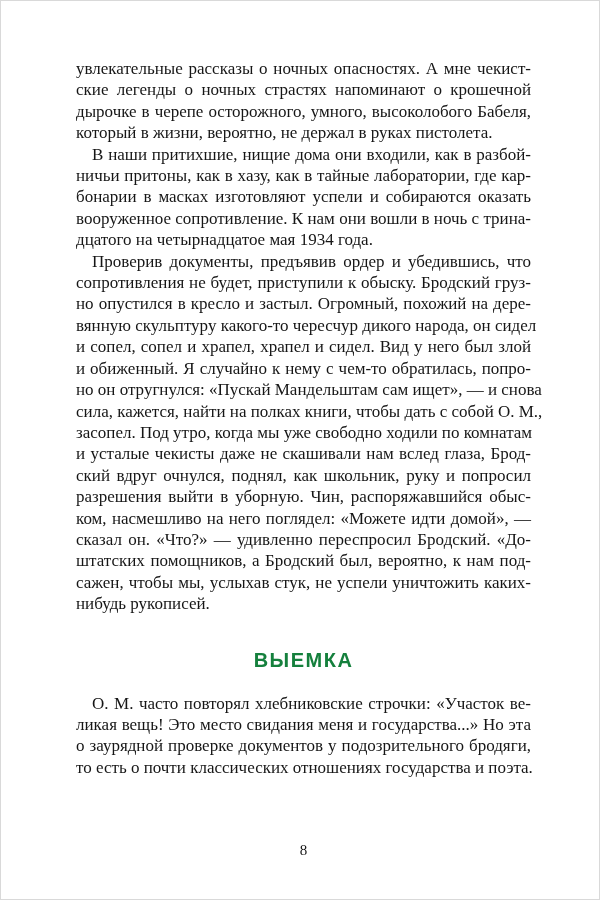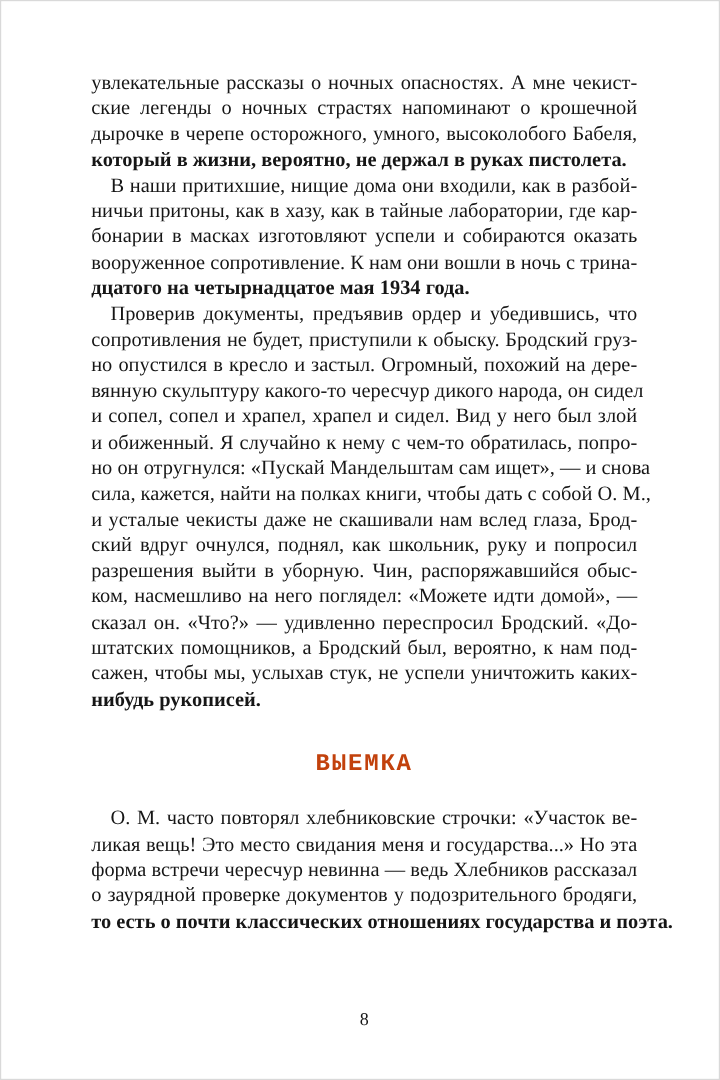--- a/index.html
+++ b/index.html
@@ -27,34 +27,33 @@
     line-height: 21.4px;
   }
   .para { margin: 0; }
   .para .line {
     text-align: justify;
     text-align-last: justify;
     white-space: nowrap;
   }
   .para .line.last {
     text-align-last: left;
-    font-weight: bold;
   }
   .para.indent .line:first-child {
     text-indent: 16px;
   }
   .section-heading {
     margin: 33px 0 21px 0;
     text-align: center;
-    font-family: Liberation Mono, monospace;
+    font-family: Liberation Sans, sans-serif;
     font-weight: 700;
     font-size: 20px;
     line-height: 24px;
     letter-spacing: 1.5px;
-    color: #c2410c;
+    color: #15803d;
   }
   .page-number {
     position: absolute;
     left: 75px;
     width: 455px;
     top: 841px;
     text-align: center;
     font-family: "Liberation Serif", "DejaVu Serif", serif;
     font-size: 15px;
     color: #161616;
@@ -83,36 +82,36 @@
 
     <div class="para indent">
         <div class="line">Проверив документы, предъявив ордер и убедившись, что</div>
         <div class="line">сопротивления не будет, приступили к обыску. Бродский груз-</div>
         <div class="line">но опустился в кресло и застыл. Огромный, похожий на дере-</div>
         <div class="line">вянную скульптуру какого-то чересчур дикого народа, он сидел</div>
         <div class="line">и сопел, сопел и храпел, храпел и сидел. Вид у него был злой</div>
         <div class="line">и обиженный. Я случайно к нему с чем-то обратилась, попро-</div>
         <div class="line">но он отругнулся: «Пускай Мандельштам сам ищет», — и снова</div>
         <div class="line">сила, кажется, найти на полках книги, чтобы дать с собой О. М.,</div>
+        <div class="line">засопел. Под утро, когда мы уже свободно ходили по комнатам</div>
         <div class="line">и усталые чекисты даже не скашивали нам вслед глаза, Брод-</div>
         <div class="line">ский вдруг очнулся, поднял, как школьник, руку и попросил</div>
         <div class="line">разрешения выйти в уборную. Чин, распоряжавшийся обыс-</div>
         <div class="line">ком, насмешливо на него поглядел: «Можете идти домой», —</div>
         <div class="line">сказал он. «Что?» — удивленно переспросил Бродский. «До-</div>
         <div class="line">штатских помощников, а Бродский был, вероятно, к нам под-</div>
         <div class="line">сажен, чтобы мы, услыхав стук, не успели уничтожить каких-</div>
         <div class="line last">нибудь рукописей.</div>
       </div>
 
     <h2 class="section-heading">ВЫЕМКА</h2>
 
     <div class="para indent">
         <div class="line">О. М. часто повторял хлебниковские строчки: «Участок ве-</div>
         <div class="line">ликая вещь! Это место свидания меня и государства...» Но эта</div>
-        <div class="line">форма встречи чересчур невинна — ведь Хлебников рассказал</div>
         <div class="line">о заурядной проверке документов у подозрительного бродяги,</div>
         <div class="line last">то есть о почти классических отношениях государства и поэта.</div>
       </div>
 
   </div>
 
   <div class="page-number">8</div>
 </div>
 
 </body></html>

